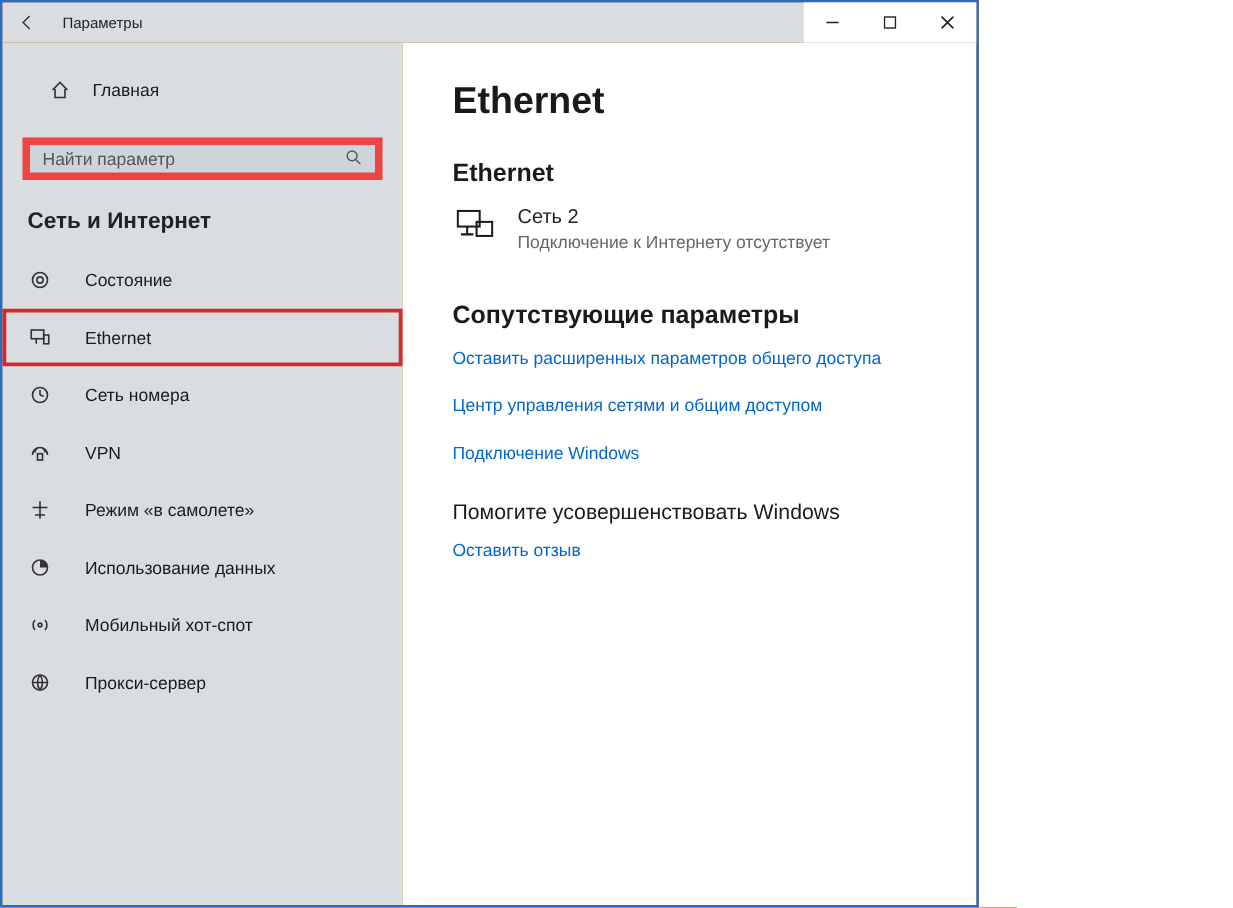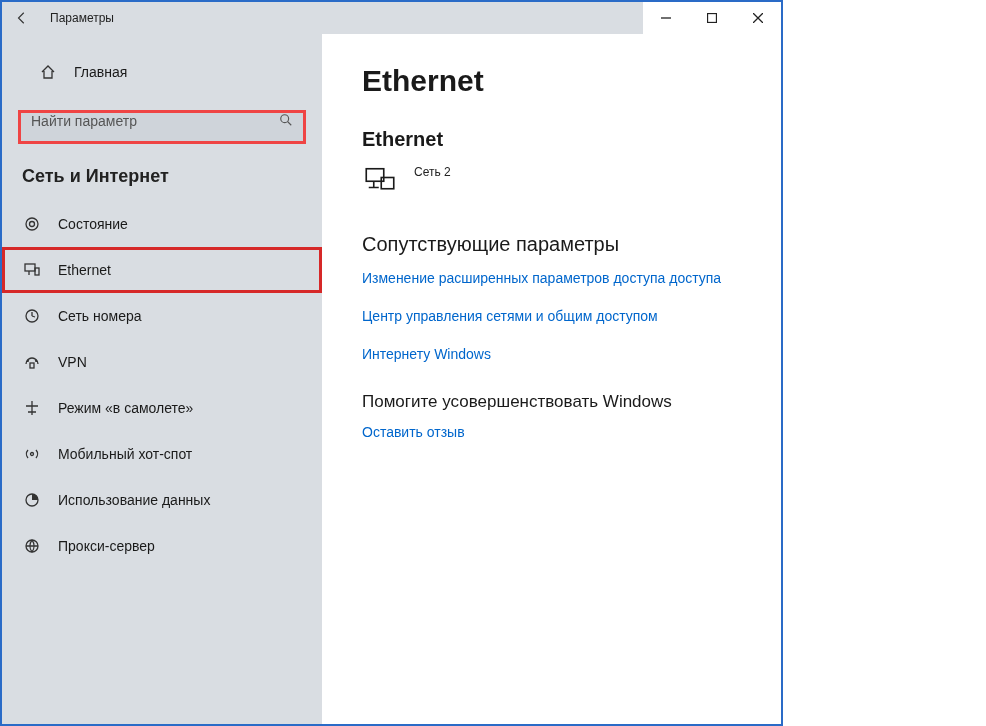--- a/index.html
+++ b/index.html
@@ -58,42 +58,43 @@
   .home-row .icon, .nav-item .icon {
     width: 20px; display: inline-flex; justify-content: center; align-items: center;
     margin-right: 16px;
     color: #333;
   }
   .home-row .label { font-size: 14px; }
   .search {
     margin: 0 16px 22px 16px;
     height: 34px;
     background: #cfd4da;
-    border: 3px solid #ef4444;
-    display: flex; align-items: flex-start;
+    border: 6px solid #ef4444;
+    display: flex; align-items: center;
     padding: 0 10px;
   }
   .search input {
     flex: 1; border: none; background: transparent;
     font-size: 14px; color: #333; outline: none;
   }
   .search input::placeholder { color: #555; }
   .search .sicon { color: #555; font-size: 14px; }
   .section-title {
     font-size: 18px; font-weight: 600;
     padding: 0 20px 14px 20px;
     color: #222;
   }
   .nav-item {
     height: 46px;
     display: flex; align-items: center;
     padding-left: 20px;
     font-size: 14px;
     cursor: pointer;
     position: relative;
+    gap: 10px;
   }
   .nav-item.highlight {
     outline: 3px solid #d62828;
     outline-offset: -3px;
   }
   .main {
     flex: 1;
     background: #fff;
     padding: 30px 0 0 40px;
     color: #1a1a1a;
@@ -109,24 +110,24 @@
   }
   .net-row {
     display: flex; align-items: flex-start;
     margin-bottom: 40px;
   }
   .net-icon {
     width: 36px; margin-right: 16px;
     display: flex; justify-content: center;
     padding-top: 2px;
   }
-  .net-text .name { font-size: 12px; color: #222; margin-bottom: 2px; }
+  .net-text .name { font-size: 16px; color: #222; margin-bottom: 2px; }
   .net-text .status { font-size: 14px; color: #666; }
   .related-title {
-    font-size: 20px; font-weight: 400;
+    font-size: 20px; font-weight: 700;
     margin-bottom: 14px;
   }
   .link {
     display: block;
     font-size: 14px;
     color: #0066cc;
     margin-bottom: 22px;
     cursor: pointer;
   }
   .link.highlight {
@@ -243,35 +244,35 @@
           <svg viewBox="0 0 16 16" width="16" height="16">
               <path d="M8 1 L8 15 M2 6 L14 6 M4 12 L12 12"></path>
             </svg>
         </span>
         <span>Режим «в самолете»</span>
       </div>
 
       <div class="nav-item">
         <span class="icon">
           <svg viewBox="0 0 16 16" width="16" height="16">
+              <circle cx="8" cy="8" r="6"></circle>
+              <path d="M8 2 A6 6 0 0 1 14 8 L8 8 Z" fill="currentColor" stroke="none"></path>
+            </svg>
+        </span>
+        <span>Использование данных</span>
+      </div>
+
+      <div class="nav-item">
+        <span class="icon">
+          <svg viewBox="0 0 16 16" width="16" height="16">
               <path d="M4 4 a6 6 0 0 0 0 8 M12 4 a6 6 0 0 1 0 8"></path>
               <circle cx="8" cy="8" r="1.5"></circle>
             </svg>
         </span>
         <span>Мобильный хот-спот</span>
-      </div>
-
-      <div class="nav-item">
-        <span class="icon">
-          <svg viewBox="0 0 16 16" width="16" height="16">
-              <circle cx="8" cy="8" r="6"></circle>
-              <path d="M8 2 A6 6 0 0 1 14 8 L8 8 Z" fill="currentColor" stroke="none"></path>
-            </svg>
-        </span>
-        <span>Использование данных</span>
       </div>
 
       <div class="nav-item">
         <span class="icon">
           <svg viewBox="0 0 16 16" width="16" height="16">
               <circle cx="8" cy="8" r="6"></circle>
               <path d="M2 8 H14 M8 2 a10 10 0 0 1 0 12 M8 2 a10 10 0 0 0 0 12"></path>
             </svg>
         </span>
         <span>Прокси-сервер</span>
@@ -286,26 +287,27 @@
       <div class="net-row">
         <span class="net-icon">
           <svg viewBox="0 0 24 20" width="30" height="26">
               <rect x="1" y="1" width="14" height="10"></rect>
               <rect x="13" y="8" width="10" height="9"></rect>
               <path d="M7 11 V16 M3 16 H11"></path>
             </svg>
         </span>
         <div class="net-text">
           <div class="name">Сеть  2</div>
+          <div class="status">Подключение к Интернету отсутствует</div>
         </div>
       </div>
 
       <div class="related-title">Сопутствующие параметры</div>
-      <span class="link">Изменение расширенных параметров доступа доступа</span>
+      <span class="link">Оставить расширенных параметров общего доступа</span>
       <span class="link">Центр управления сетями и общим доступом</span>
-      <span class="link">Интернету Windows</span>
+      <span class="link">Подключение Windows</span>
 
       <div class="feedback-title">Помогите усовершенствовать Windows</div>
       <span class="link">Оставить отзыв</span>
     </div>
 
   </div>
 </div>
 
 </body></html>

